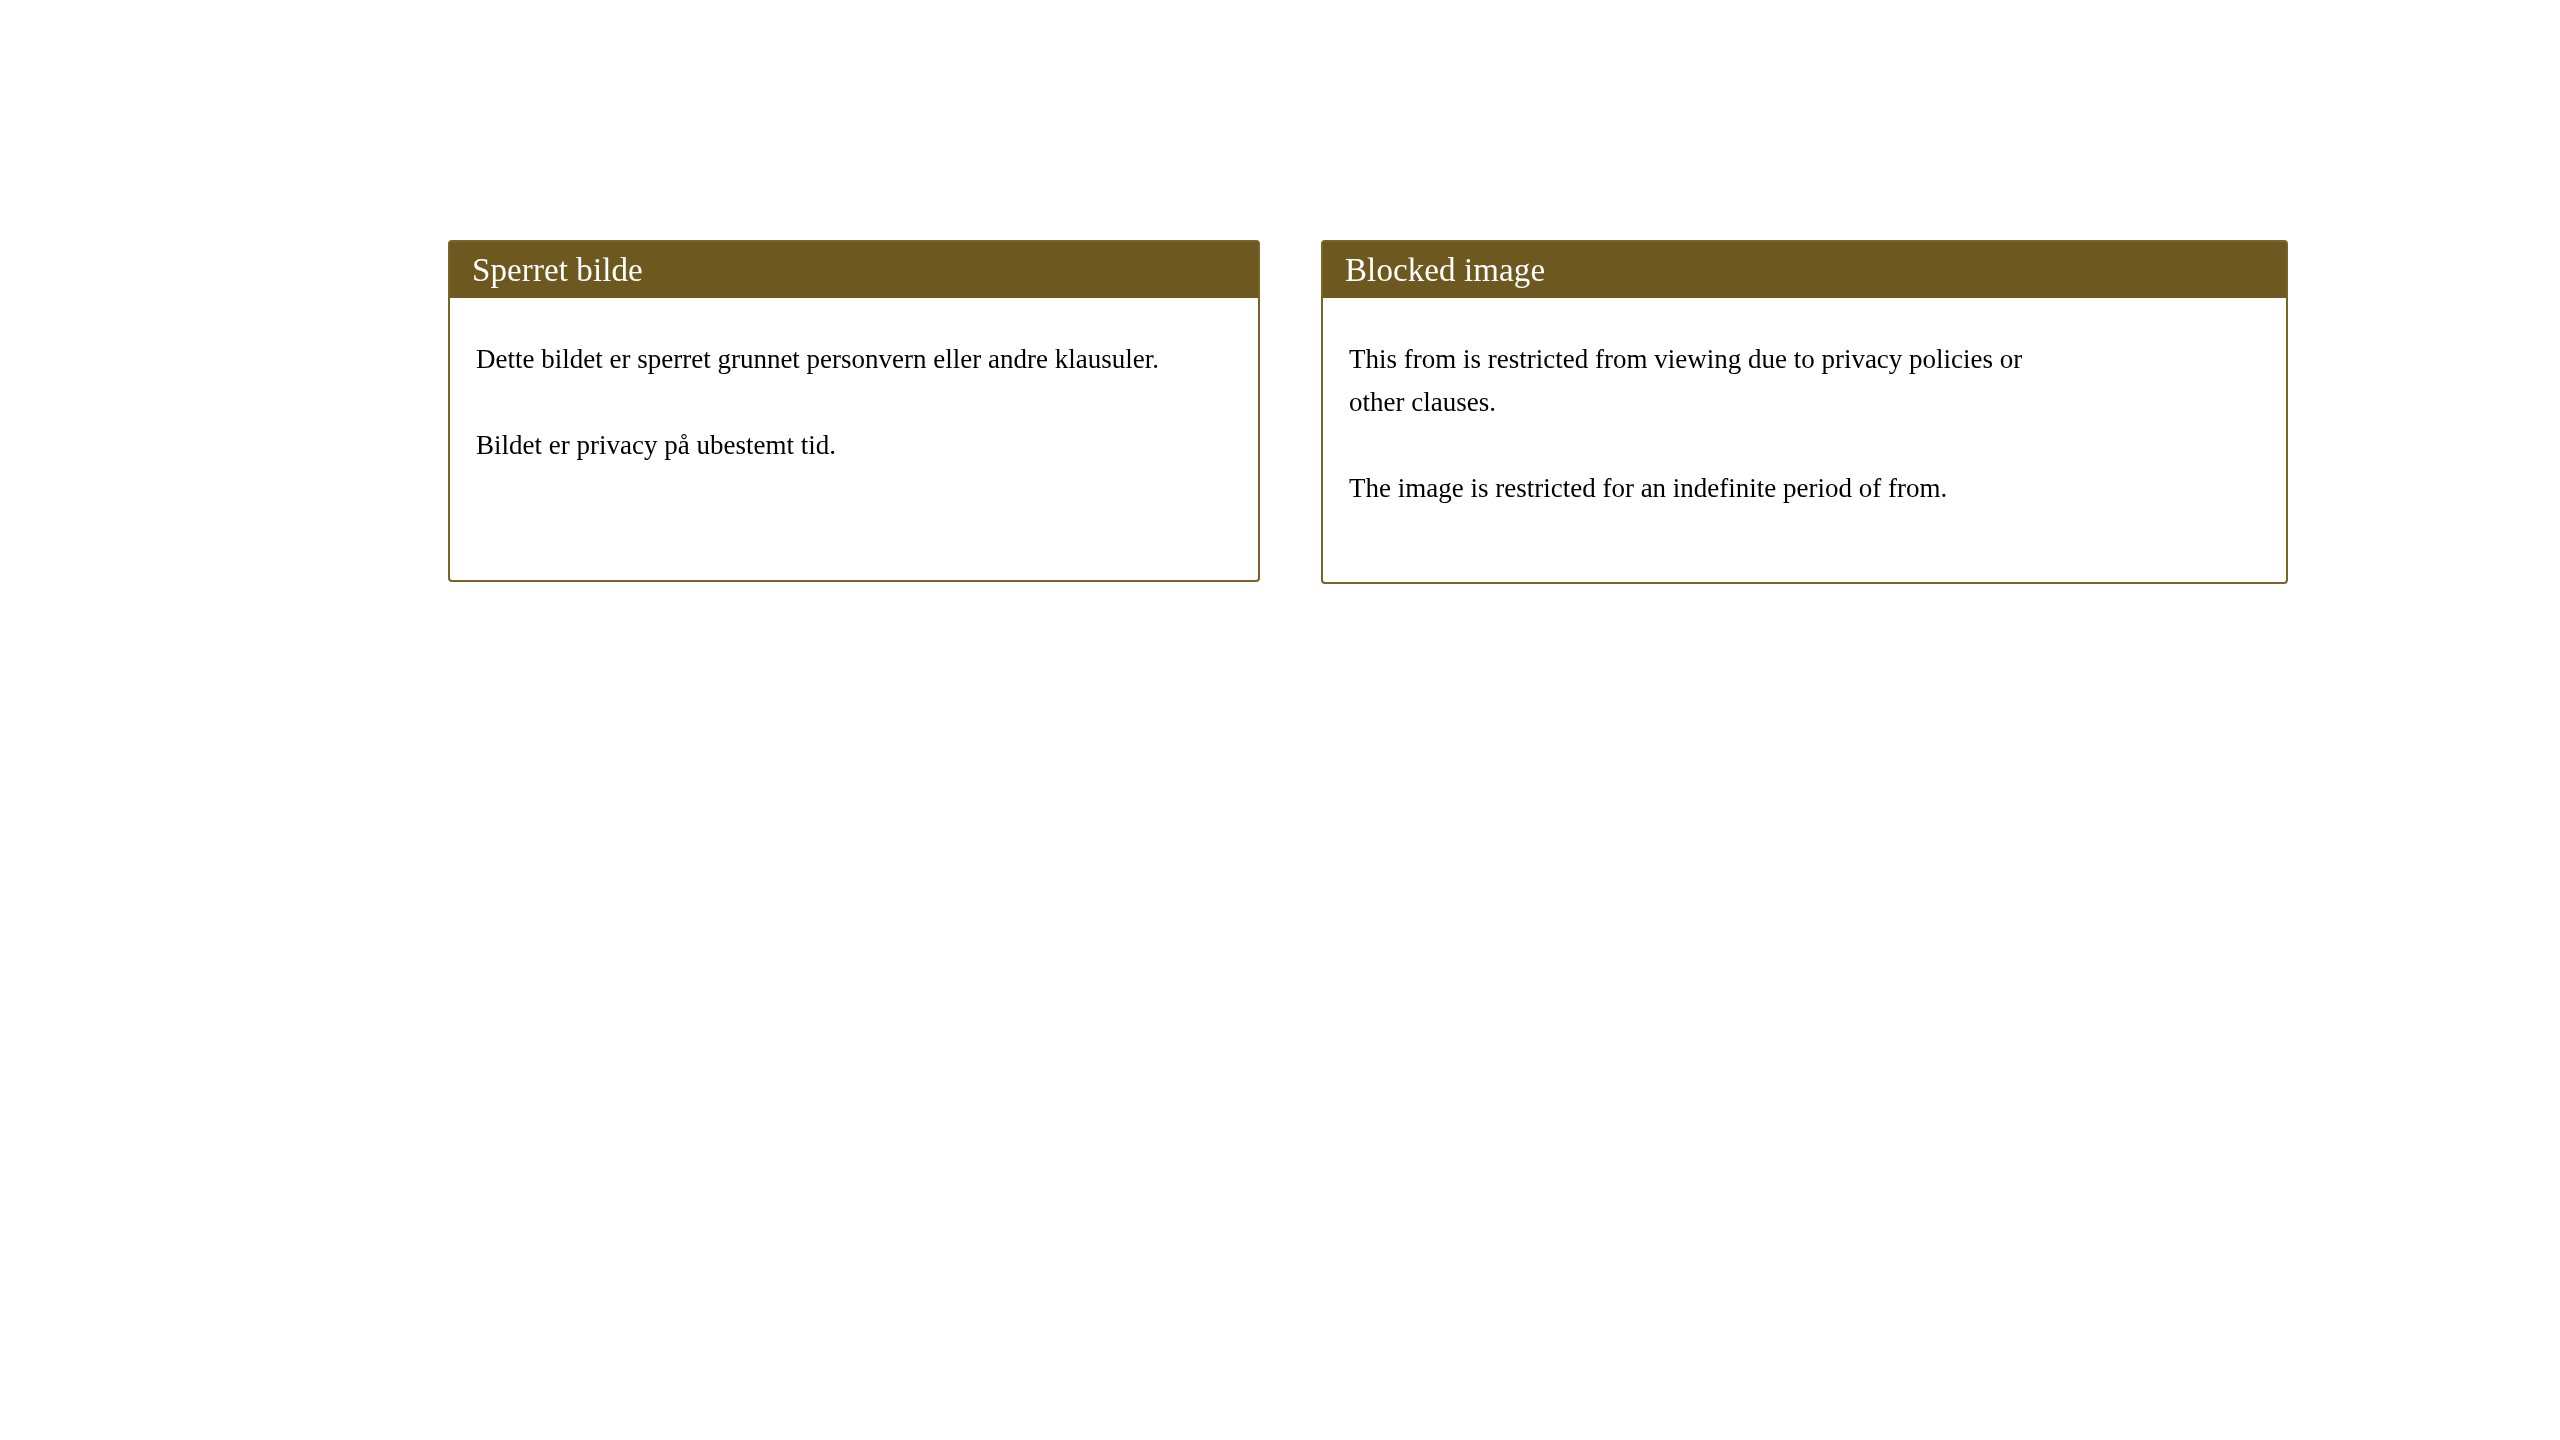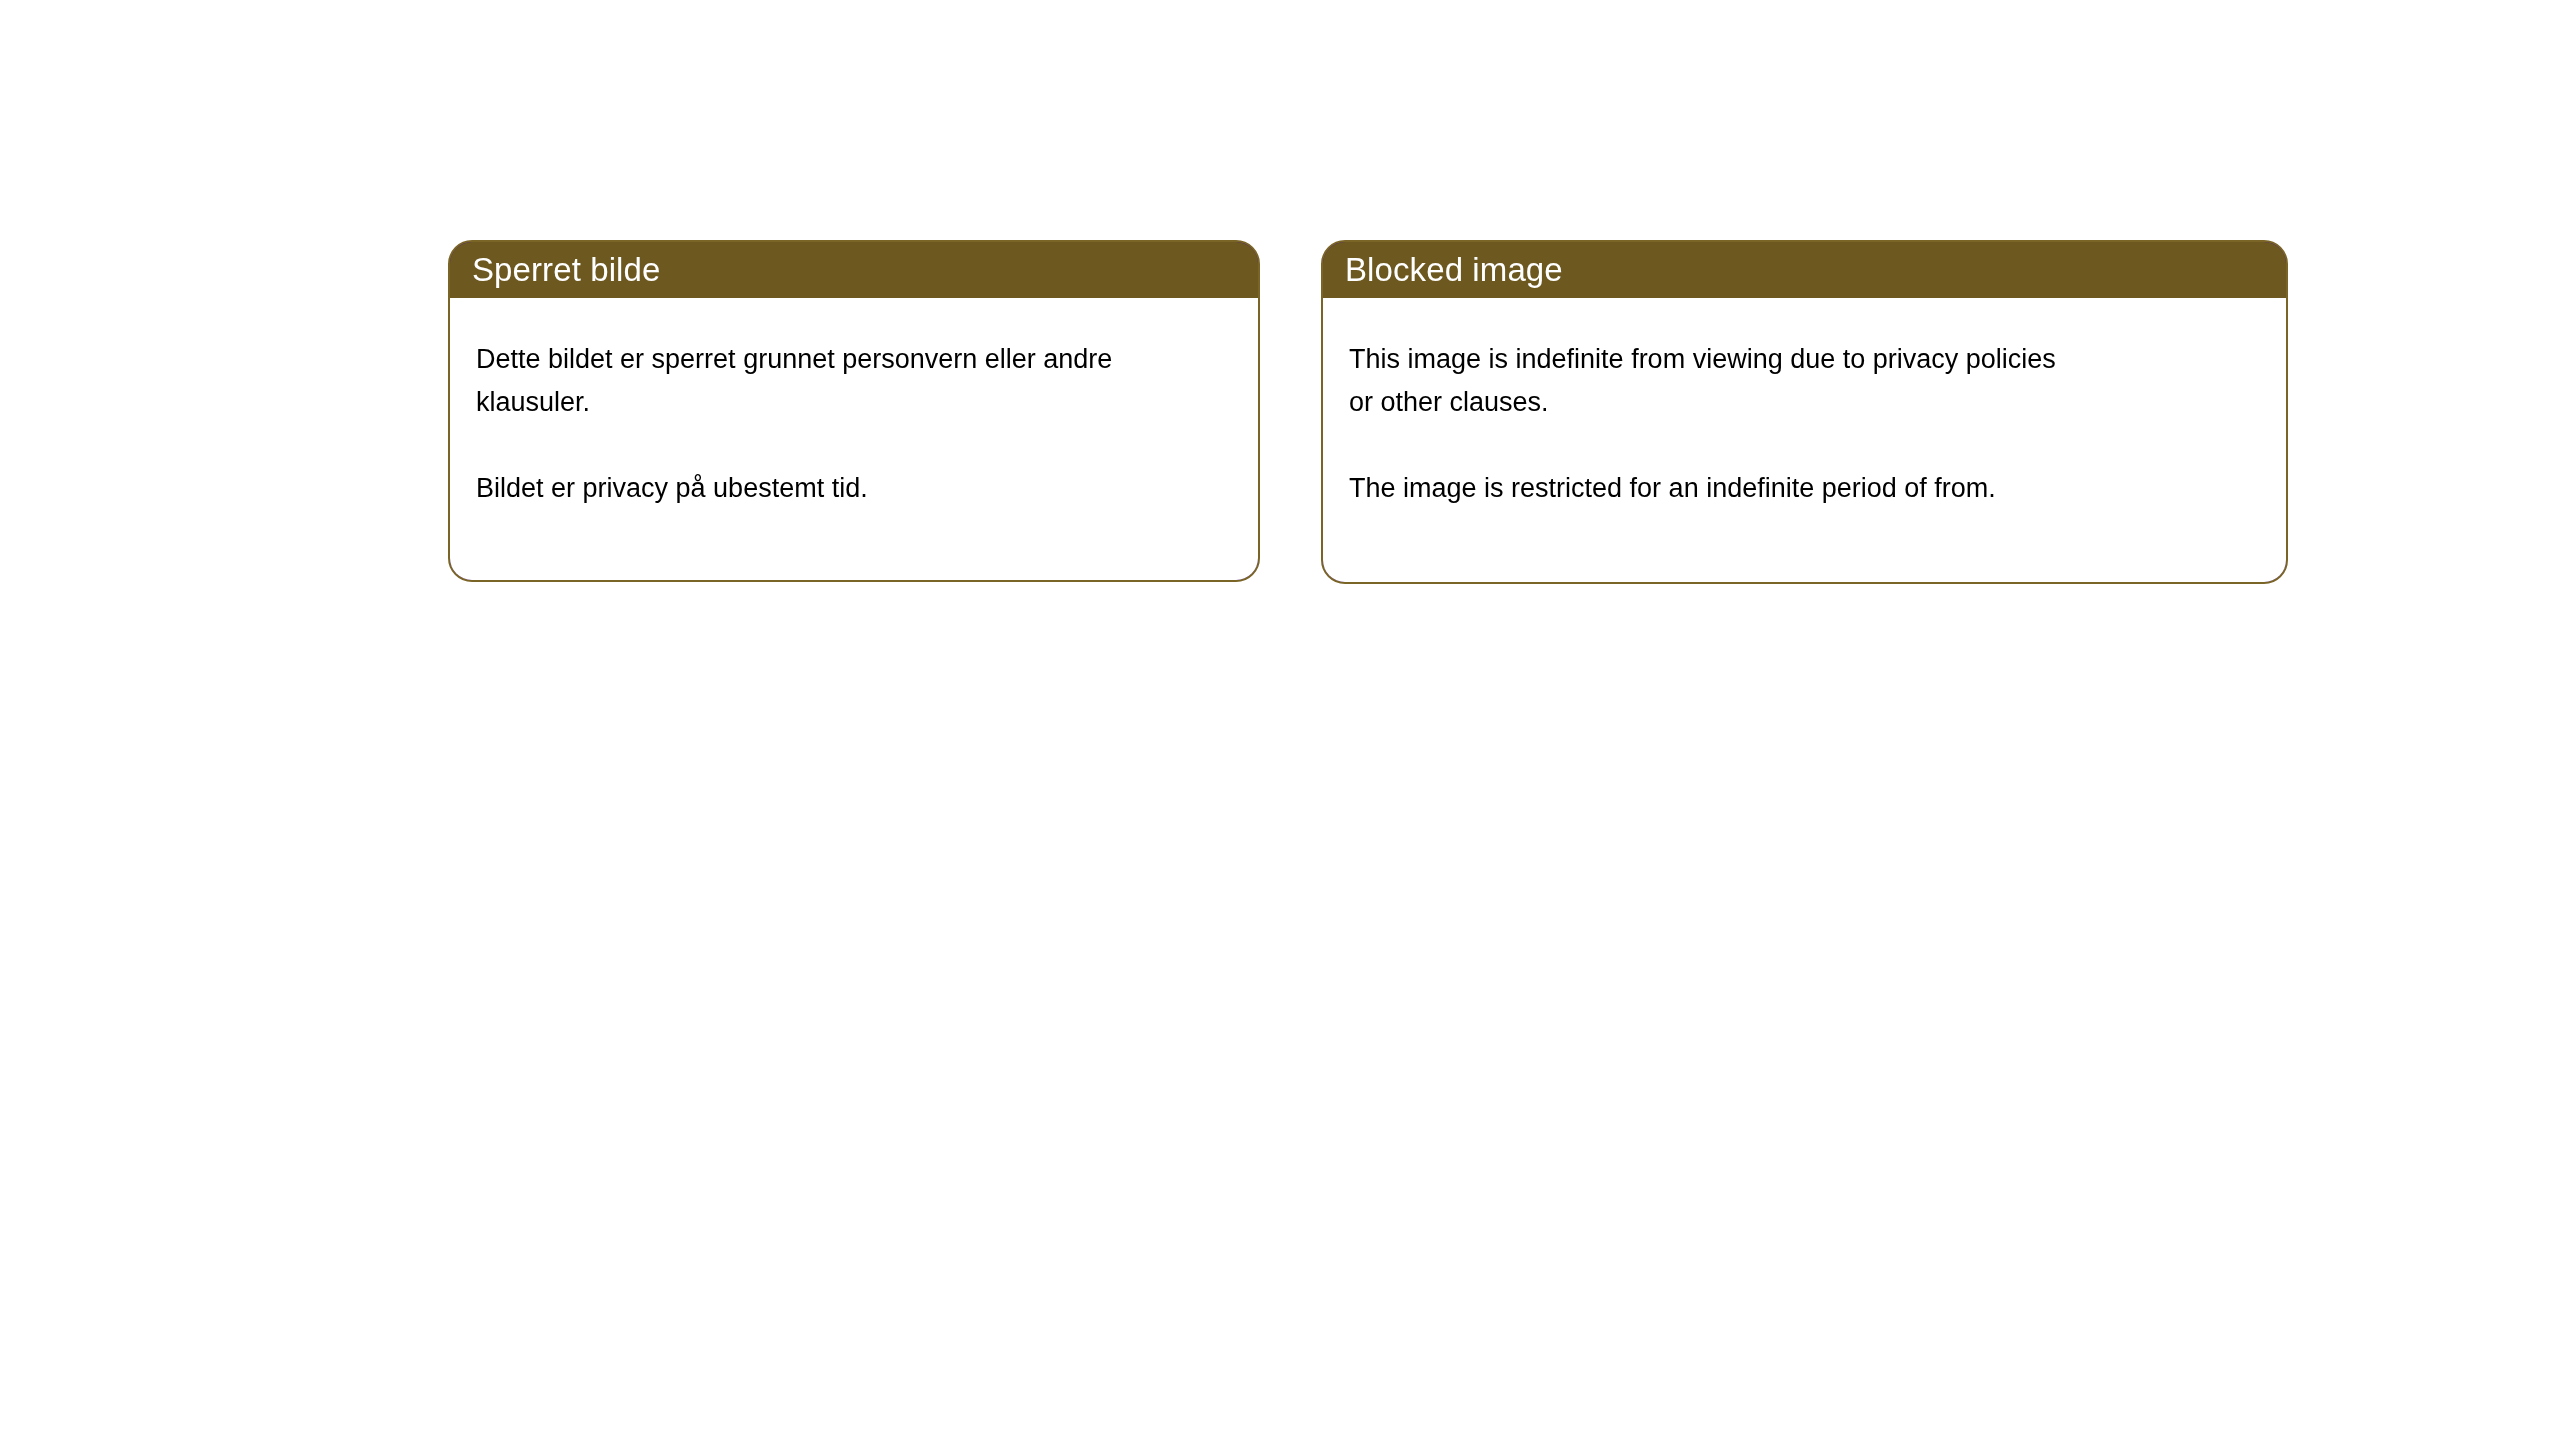--- a/index.html
+++ b/index.html
@@ -21,22 +21,23 @@
     top: 0;
     width: 2560px;
     height: 1440px;
   }
 
   .notice-card {
     position: absolute;
     box-sizing: border-box;
     background: #4c1d95;
     border: 2px solid #7a6426;
-    border-radius: 24px;
+    border-radius: 4px;
     overflow: hidden;
+    font-family: Liberation Serif, serif;
   }
 
   .notice-card--no {
     left: 448px;
     top: 240px;
     width: 812px;
     height: 342px;
   }
 
   .notice-card--en {
@@ -103,18 +104,18 @@
       <p class="notice-paragraph">Dette bildet er sperret grunnet personvern eller andre klausuler.</p>
       <p class="notice-paragraph">Bildet er privacy på ubestemt tid.</p>
     </div>
   </div>
 
   <div class="notice-card notice-card--en">
     <div class="notice-header">
       <span class="notice-header-title">Blocked image</span>
     </div>
     <div class="notice-body">
-      <p class="notice-paragraph">This image is indefinite from viewing due to privacy policies or other clauses.</p>
+      <p class="notice-paragraph">This from is restricted from viewing due to privacy policies or other clauses.</p>
       <p class="notice-paragraph">The image is restricted for an indefinite period of from.</p>
     </div>
   </div>
 
 </div>
 
 </body></html>

